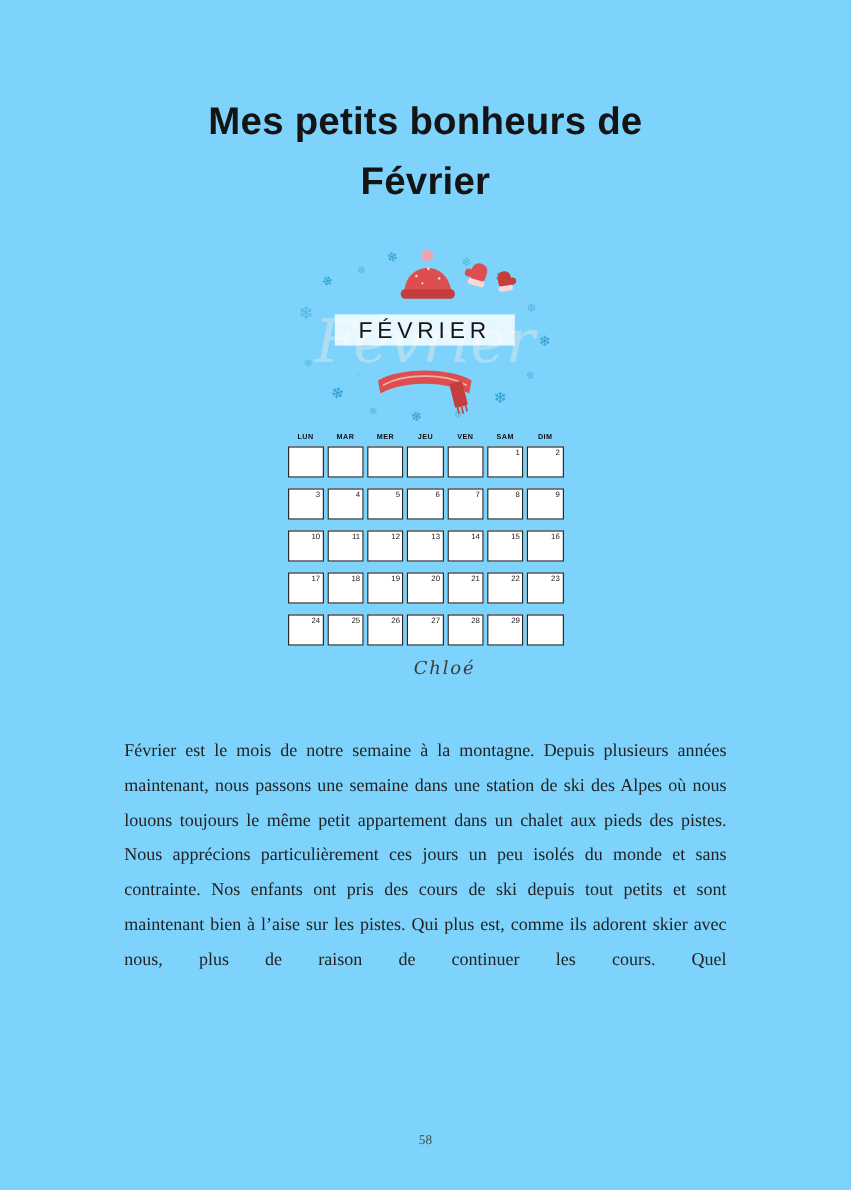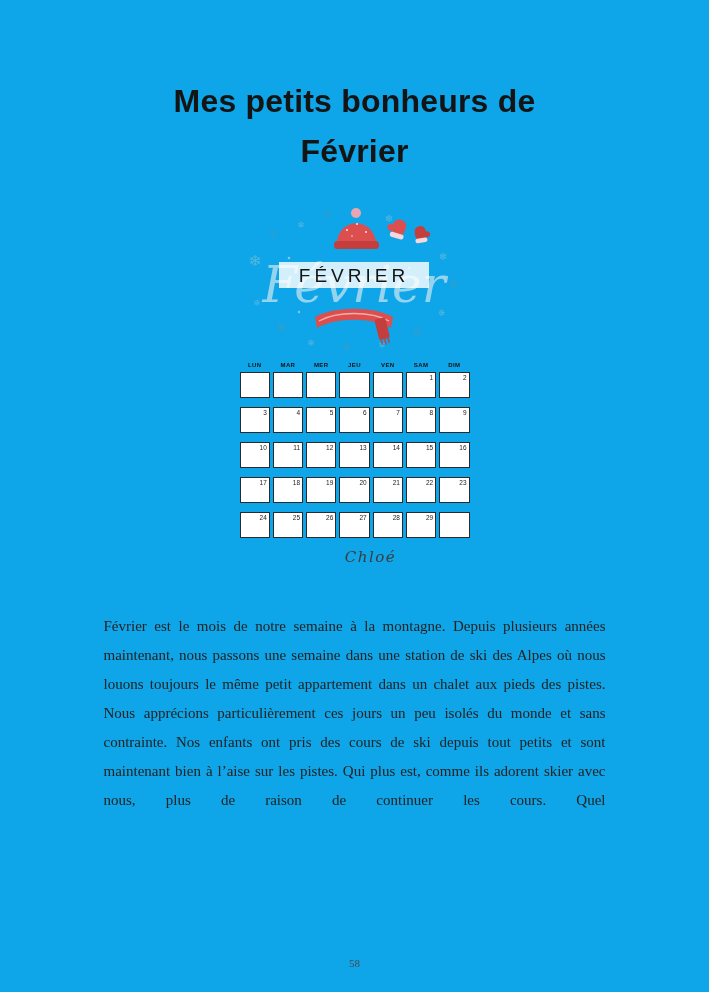--- a/index.html
+++ b/index.html
@@ -1,17 +1,17 @@
 <!DOCTYPE html>
 <html><head>
 <meta charset="utf-8">
 <style>
   * { margin:0; padding:0; box-sizing:border-box; }
   html, body { background:#ffffff; }
-  .page { width:709px; height:992px; margin:0 auto; background:#0ea5e9; position:relative; overflow:hidden; }
+  .page { width:709px; height:992px; margin:0 auto; background:#7dd3fc; position:relative; overflow:hidden; }
 
   .title { font-family:"Liberation Sans",sans-serif; font-weight:800; font-size:32px; line-height:50px;
            letter-spacing:0.2px; color:#141414; text-align:center; padding-top:76px; }
 
   .illustration { margin-top:24px; text-align:center; height:154px; }
   .sf { font-family:"DejaVu Sans",sans-serif; }
 
   .calendar { width:230px; margin:8px auto 0; }
   .cal-header { display:grid; grid-template-columns:repeat(7,1fr); column-gap:3px; margin-bottom:4px; }
   .cal-day { font-family:"Liberation Sans",sans-serif; font-size:6px; font-weight:700; letter-spacing:0.4px;
@@ -19,21 +19,21 @@
   .cal-grid { display:grid; grid-template-columns:repeat(7,1fr); column-gap:3px; row-gap:9px; }
   .cal-cell { height:26px; background:#ffffff; border:1px solid #2a2a2a; position:relative; }
   .cal-num { position:absolute; top:1px; right:2px; font-family:"Liberation Sans",sans-serif; font-size:6.5px; color:#1a1a1a; }
 
   .signature { margin-top:10px; text-align:center; font-family:"DejaVu Serif",serif; font-style:italic;
                font-size:15px; letter-spacing:1.5px; color:#3c3c3c;padding-left:32px; }
 
   .body-text { width:502px; margin:46px auto 0; font-family:Liberation Serif, serif; font-size:15px;
                line-height:29px; color:#222222; text-align:justify; text-align-last:justify; }
 
-  .page-number { position:absolute; left:0; bottom:23px; width:100%; text-align:center;
+  .page-number { position:absolute; left:0; bottom:36px; width:100%; text-align:center;
                  font-family:"Liberation Serif",serif; font-size:11px; color:#4a4a4a; }
 </style>
 </head>
 <body>
 
 <div class="page">
 
   <h1 class="title">
     <span>Mes petits bonheurs de</span><br>
     <span>Février</span>

